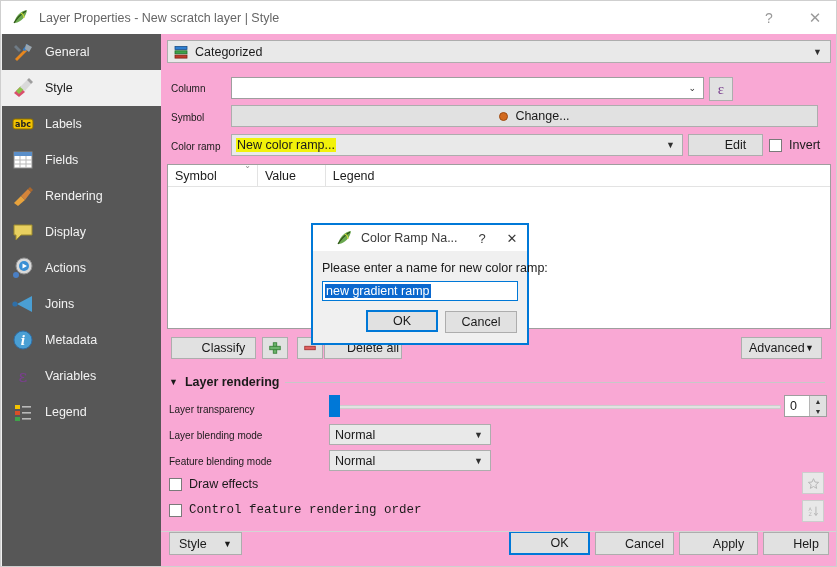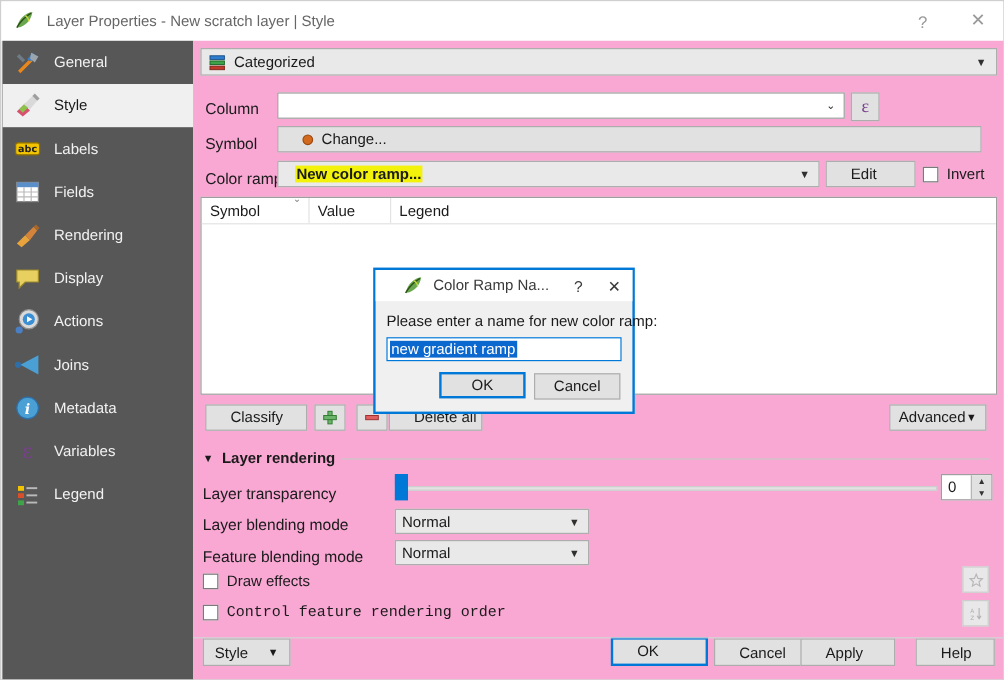--- a/index.html
+++ b/index.html
@@ -125,21 +125,21 @@
   }
   .cat-icon {
     width: 14px; height: 14px;
     margin-right: 7px;
     flex: 0 0 auto;
   }
 
   
   .form-label {
     position: absolute;
-    font-size: 13px;
+    font-size: 10px;
     color: #1a1a1a;
   }
   .combo, .textbox, .flatbtn, .btn {
     box-sizing: border-box;
     font-family: "Liberation Sans", sans-serif;
     font-size: 12.5px;
     color: #1a1a1a;
   }
   .textbox {
     position: absolute;
@@ -162,20 +162,21 @@
     margin-right: 7px;
     font-size: 9px;
     color: #303030;
   }
   .btn {
     position: absolute;
     background: #e1e1e1;
     border: 1px solid #adadad;
     display: flex;
     align-items: center;
+    justify-content: center;
     cursor: default;
     user-select: none;
     padding-left: 20px;
   }
   .btn.focus {
     border: 2px solid #0078d7;
   }
   .expr-btn {
     position: absolute;
     background: #e1e1e1;
@@ -593,21 +594,21 @@
     </div>
     <div class="expr-btn" style="left:548px; top:43px; width:22px; height:22px;">ε</div>
 
     <div class="form-label" style="left:10px; top:78px;">Symbol</div>
     <div class="btn" style="left:70px; top:71px; width:587px; height:22px;">
       <span class="marker-dot"></span>
       <span>Change...</span>
     </div>
 
     <div class="form-label" style="left:10px; top:107px;">Color ramp</div>
-    <div class="combo" style="left:70px; top:100px; width:452px; height:22px; padding-left:14px;font-weight:bold;">
+    <div class="combo" style="left:70px; top:100px; width:452px; height:22px; padding-left:4px;">
       <span class="hl-yellow">New color ramp...</span>
       <span class="arrow">▼</span>
     </div>
     <div class="btn" style="left:527px; top:100px; width:75px; height:22px;">
       <span>Edit</span>
     </div>
     <div class="checkrow" style="left:608px; top:104px;">
       <span class="cbox"></span>
       <span>Invert</span>
     </div>
@@ -706,21 +707,21 @@
     <div class="btn" style="left:8px; top:498px; width:73px; height:23px; justify-content:space-between; padding:0 9px;">
       <span>Style</span>
       <span style="font-size:9px;">▼</span>
     </div>
     <div class="btn focus" style="left:348px; top:497px; width:81px; height:24px;">
       <span>OK</span>
     </div>
     <div class="btn" style="left:434px; top:498px; width:79px; height:23px;">
       <span>Cancel</span>
     </div>
-    <div class="btn" style="left:506px; top:498px; width:79px; height:23px;">
+    <div class="btn" style="left:518px; top:498px; width:79px; height:23px;">
       <span>Apply</span>
     </div>
     <div class="btn" style="left:602px; top:498px; width:66px; height:23px;">
       <span>Help</span>
     </div>
   </div>
 
   <div class="bottom-sep"></div>
 
   <div class="modal">

